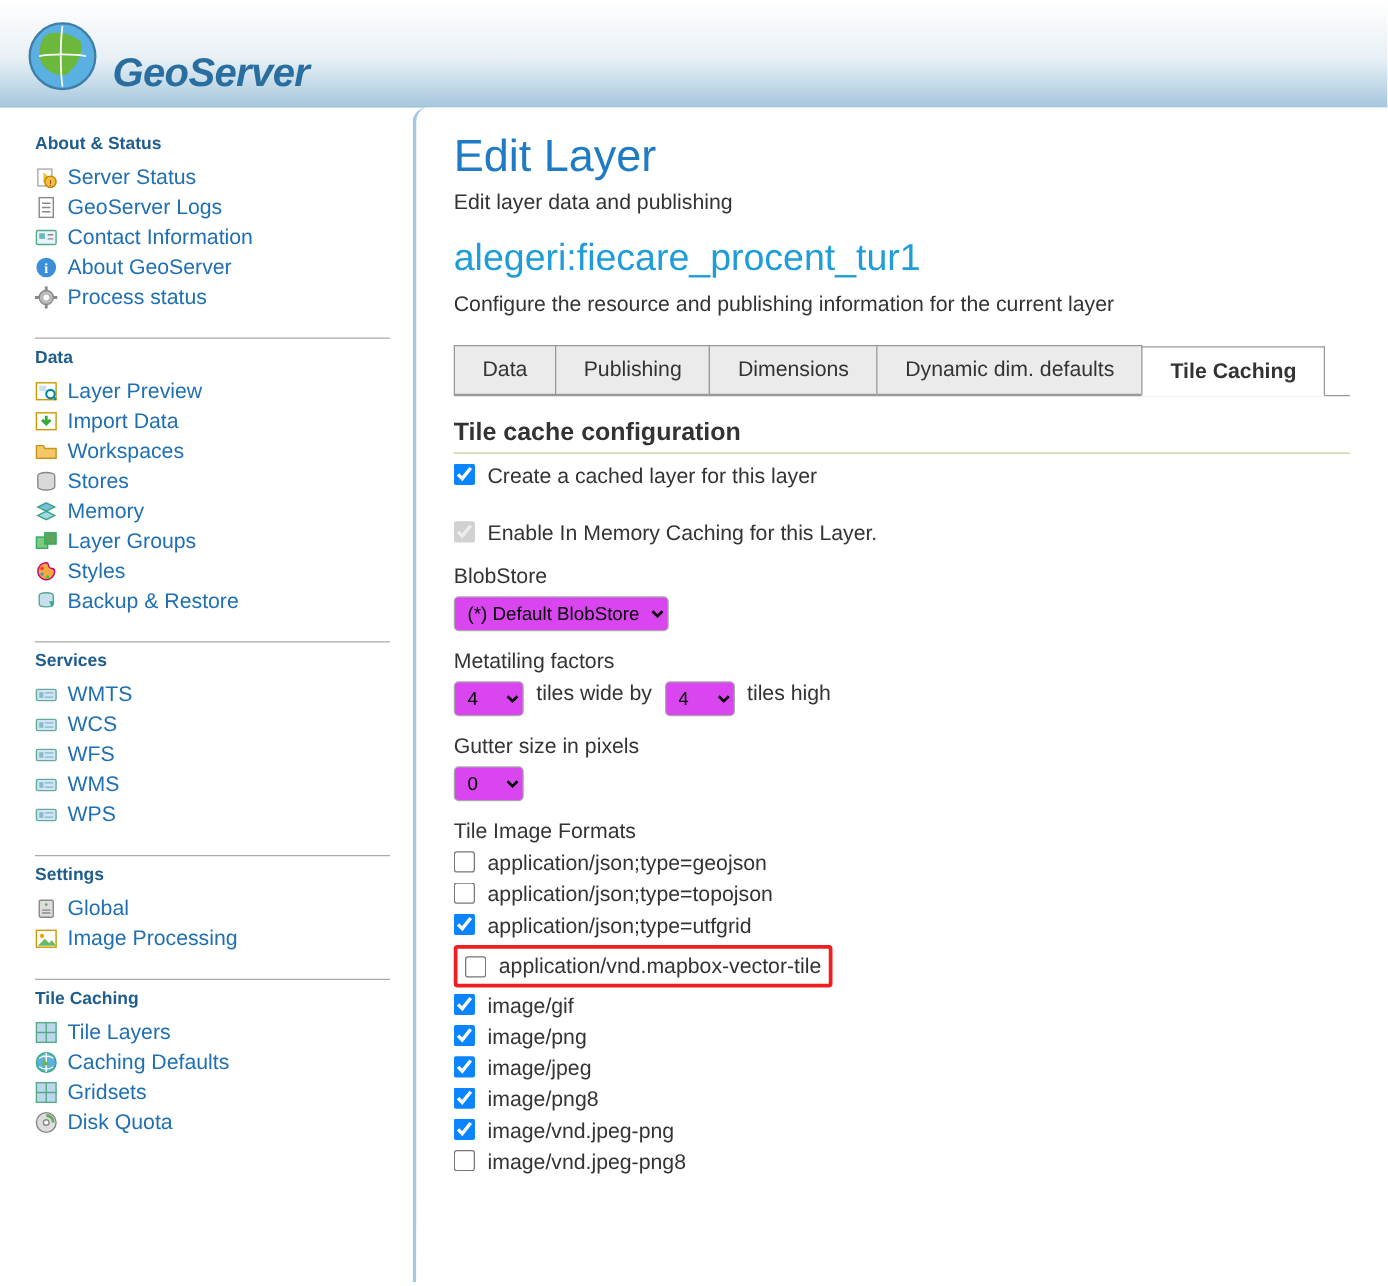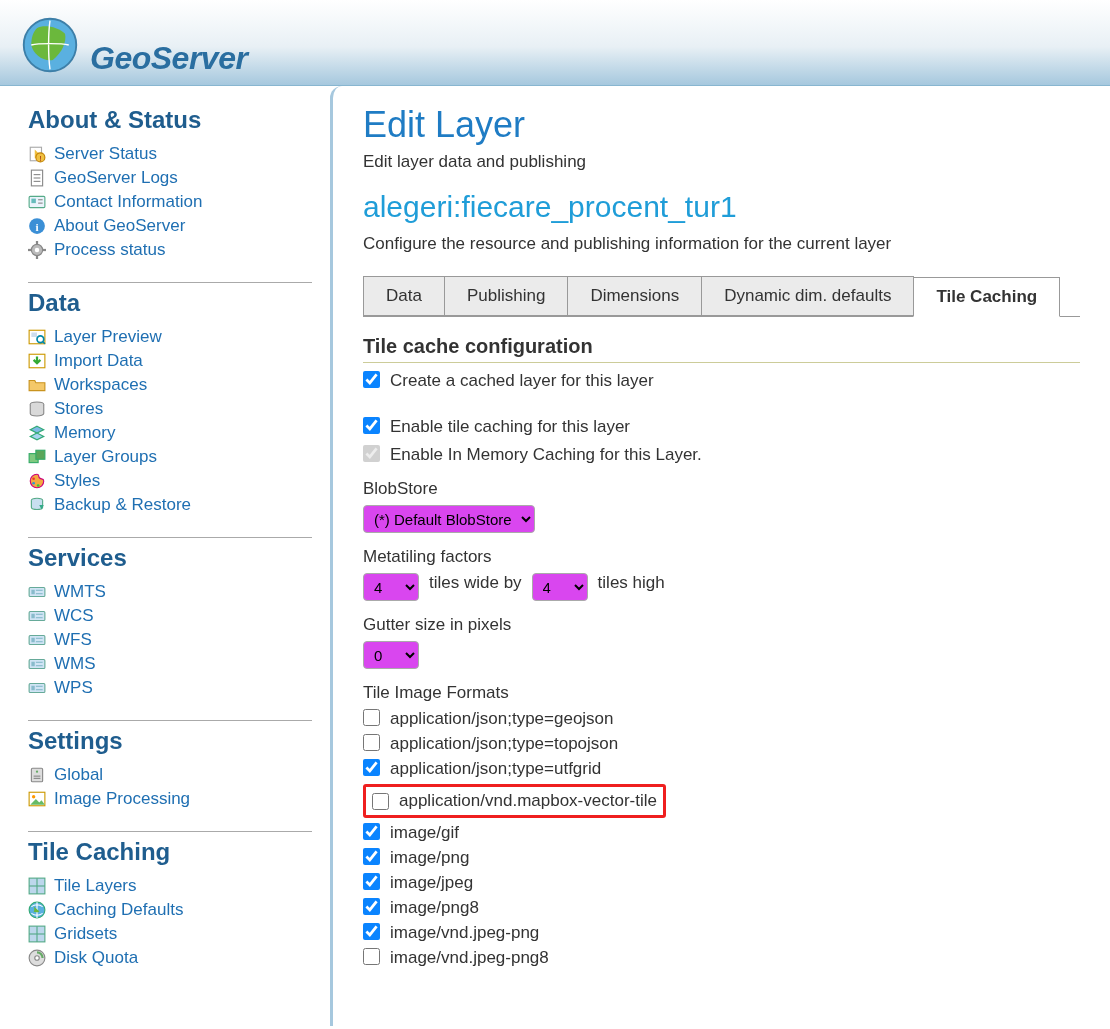--- a/index.html
+++ b/index.html
@@ -5,21 +5,21 @@
 * { box-sizing: border-box; margin: 0; padding: 0; }
 body { font-family: "Lucida Grande", "Lucida Sans Unicode", Helvetica, Arial, sans-serif; font-size: 16px; color: #333; background: #fff; }
 .header { background: linear-gradient(#fff, #e8f0f5 55%, #a6c8de); padding: 10px 20px 6px; border-bottom: 1px solid #88b6d0; min-height: 86px; display: flex; align-items: center; }
 .logo-wrap { display: flex; align-items: center; gap: 10px; }
 .logo-globe { width: 60px; height: 60px; }
 .logo-text { font-size: 32px; font-style: italic; font-weight: 700; color: #2a6ea0; letter-spacing: -0.5px; margin-top: 27px; }
 .main-area { display: flex; }
 .sidebar { width: 330px; padding: 20px 18px 20px 28px; }
 .nav-section { margin-bottom: 20px; border-top: 1px solid #aaa; padding-top: 6px; }
 .nav-section:first-child { border-top: none; padding-top: 0; }
-.nav-section h3 { color: #1f5d8e; font-size: 24px; font-weight: 700; margin-bottom: 8px; }
+.nav-section h3 { color: #1f5d8e; font-size: 14px; font-weight: 700; margin-bottom: 8px; }
 .nav-section ul { list-style: none; }
 .nav-section li { display: flex; align-items: center; gap: 8px; padding: 2px 0; }
 .nav-section li a { color: #1f6fb2; text-decoration: none; font-size: 17px; }
 .nav-icon { width: 18px; height: 18px; display: inline-block; flex-shrink: 0; }
 .content { flex: 1; padding: 18px 30px; border-left: 3px solid #a6c8de; border-top-left-radius: 12px; background: #fff; min-height: 940px; }
 .page-title { color: #1f7cc4; font-size: 36px; font-weight: 400; margin-bottom: 6px; }
 .page-desc { font-size: 17px; color: #333; margin-bottom: 18px; }
 .layer-name { color: #1f9dd8; font-size: 30px; font-weight: 400; margin-bottom: 10px; }
 .layer-desc { font-size: 17px; margin-bottom: 22px; }
 .tabs { display: flex; border-bottom: 1px solid #999; }
@@ -296,24 +296,20 @@
 
     <div class="section-title">Tile cache configuration</div>
 
     <div class="form-row">
       <input type="checkbox" class="chk" id="chk-create" checked="" style="">
       <label>Create a cached layer for this layer</label>
     </div>
 
     <div style="height:10px"></div>
 
-    <div class="form-row">
-      <input type="checkbox" class="chk" id="chk-enable" checked="" style="">
-      <label>Enable tile caching for this layer</label>
-    </div>
 
     <div class="form-row">
       <input type="checkbox" class="chk chk-disabled" id="chk-memory" disabled="" checked="" style="">
       <label>Enable In Memory Caching for this Layer.</label>
     </div>
 
     <div class="form-label-block">BlobStore</div>
     <select class="sel" id="sel-blob"><option>(*) Default BlobStore</option></select>
 
     <div class="form-label-block">Metatiling factors</div>

